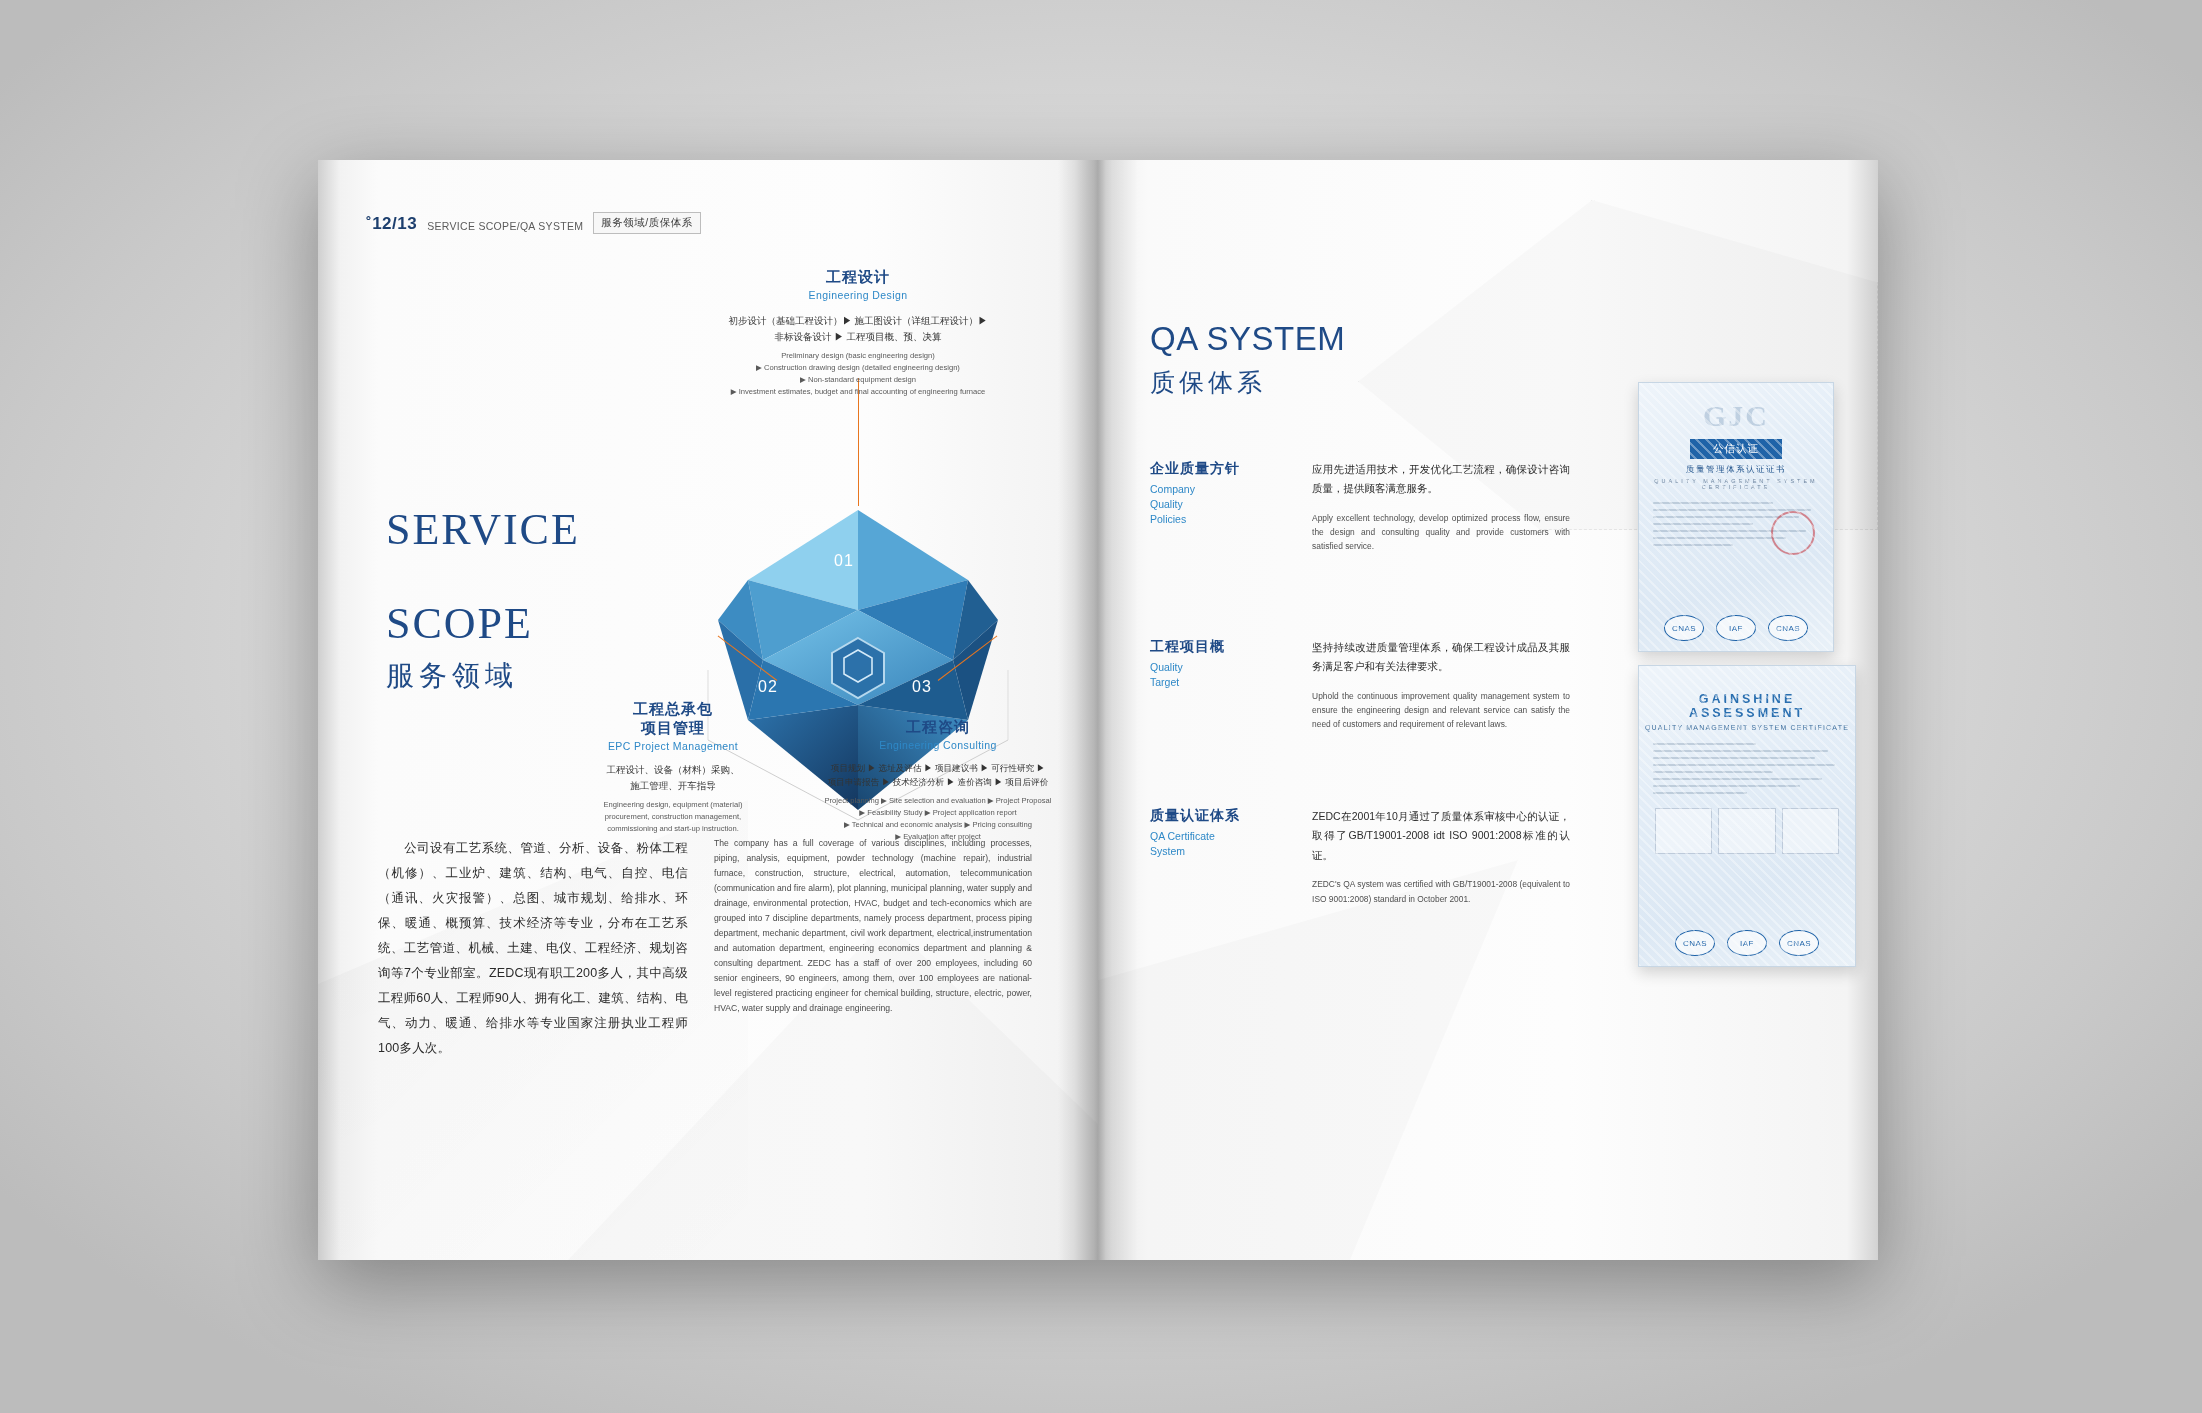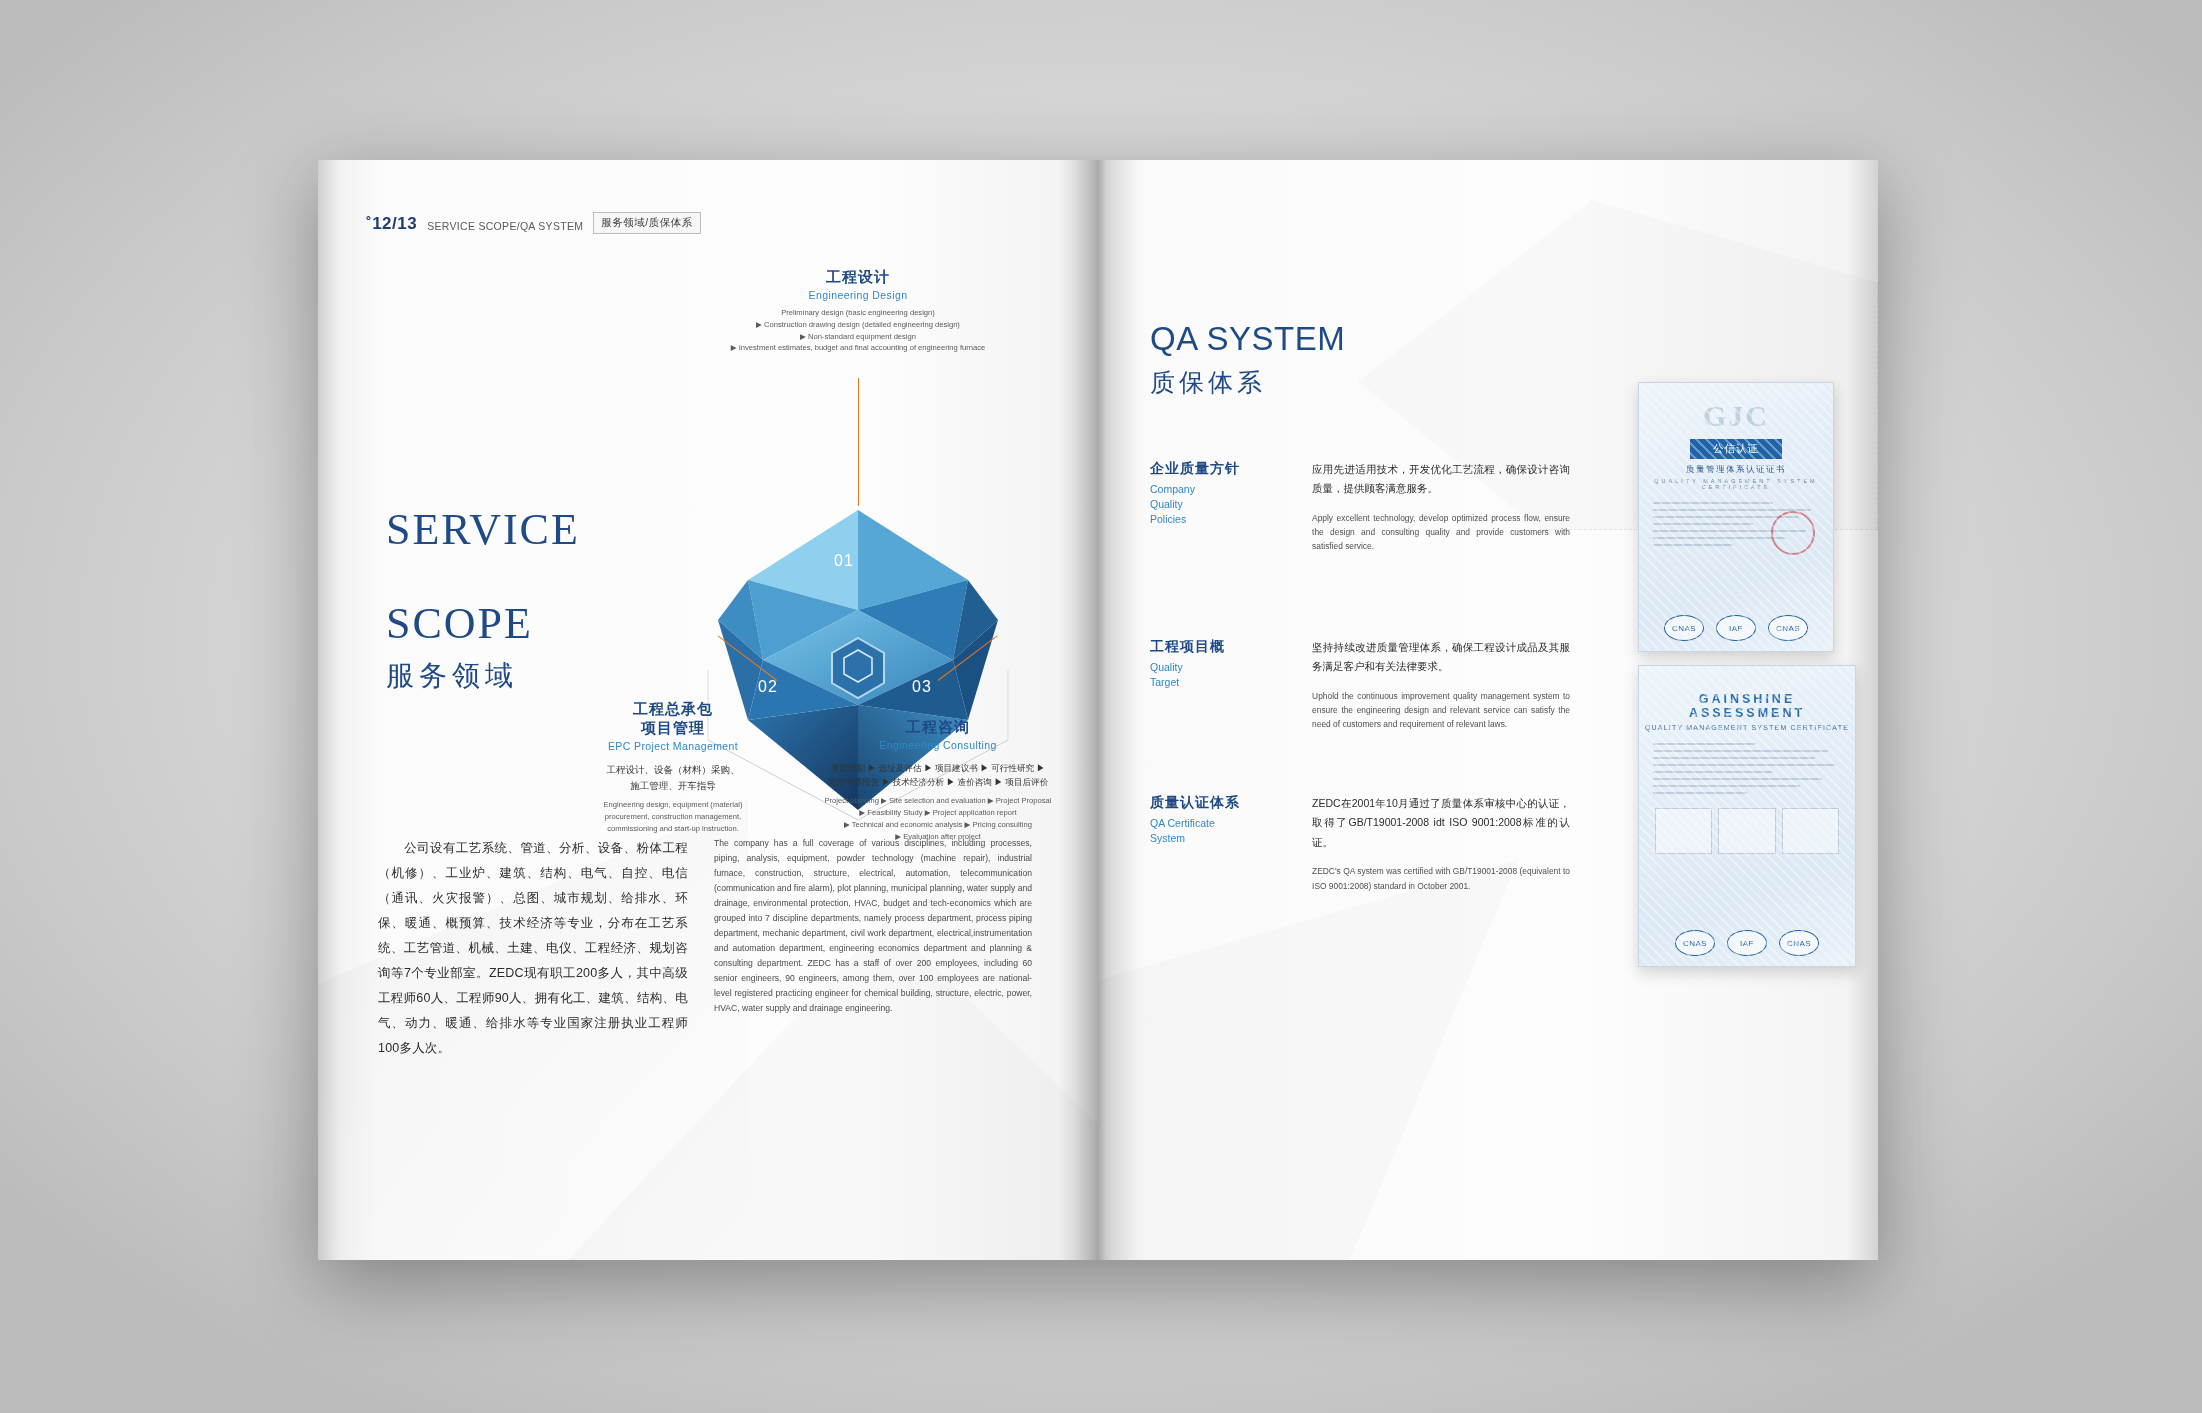--- a/index.html
+++ b/index.html
@@ -250,20 +250,24 @@
         <span class="node-num" style="left:224px; top:188px;">03</span>
       </div>
 
       <div class="vline" style="left:540px; top:218px; height:128px;"></div>
       <div class="leader" style="left:385px; top:520px; width:74px; height:1px; transform:rotate(37deg); transform-origin:right center;"></div>
       <div class="leader" style="left:620px; top:520px; width:74px; height:1px; transform:rotate(-37deg); transform-origin:left center;"></div>
 
       <div class="callout co-top">
         <div class="co-title-cn">工程设计</div>
         <div class="co-title-en">Engineering Design</div>
+        <div style="margin-top:12px;">
+          <div class="co-cn">初步设计（基础工程设计）▶ 施工图设计（详组工程设计）▶</div>
+          <div class="co-cn">非标设备设计 ▶ 工程项目概、预、决算</div>
+        </div>
         <div style="margin-top:6px;">
           <div class="co-en">Preliminary design (basic engineering design)</div>
           <div class="co-en">▶ Construction drawing design (detailed engineering design)</div>
           <div class="co-en">▶ Non-standard equipment design</div>
           <div class="co-en">▶ Investment estimates, budget and final accounting of engineering furnace</div>
         </div>
       </div>
 
       <div class="callout co-left">
         <div class="co-title-cn">工程总承包</div>
@@ -331,21 +335,21 @@
           <div class="qa-lab-cn">工程项目概</div>
           <div class="qa-lab-en" style="white-space:pre-line;">Quality
 Target</div>
         </div>
         <div class="qa-body">
           <div class="qa-body-cn">坚持持续改进质量管理体系，确保工程设计成品及其服务满足客户和有关法律要求。</div>
           <div class="qa-body-en">Uphold the continuous improvement quality management system to ensure the engineering design and relevant service can satisfy the need of customers and requirement of relevant laws.</div>
         </div>
       </div>
 
-      <div class="qa-sec" style="top:634px;">
+      <div class="qa-sec" style="top:647px;">
         <div class="qa-lab">
           <div class="qa-lab-cn">质量认证体系</div>
           <div class="qa-lab-en" style="white-space:pre-line;">QA Certificate
 System</div>
         </div>
         <div class="qa-body">
           <div class="qa-body-cn">ZEDC在2001年10月通过了质量体系审核中心的认证，取得了GB/T19001-2008 idt ISO 9001:2008标准的认证。</div>
           <div class="qa-body-en">ZEDC's QA system was certified with GB/T19001-2008 (equivalent to ISO 9001:2008) standard in October 2001.</div>
         </div>
       </div>

